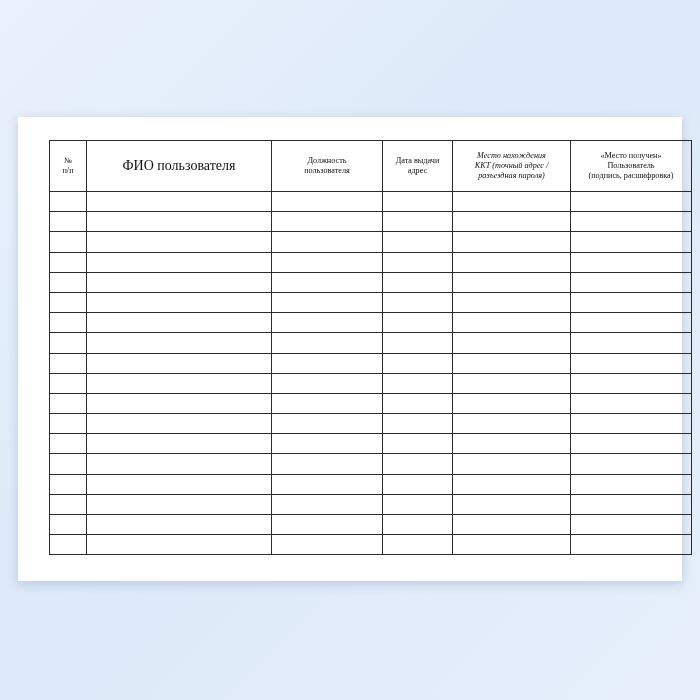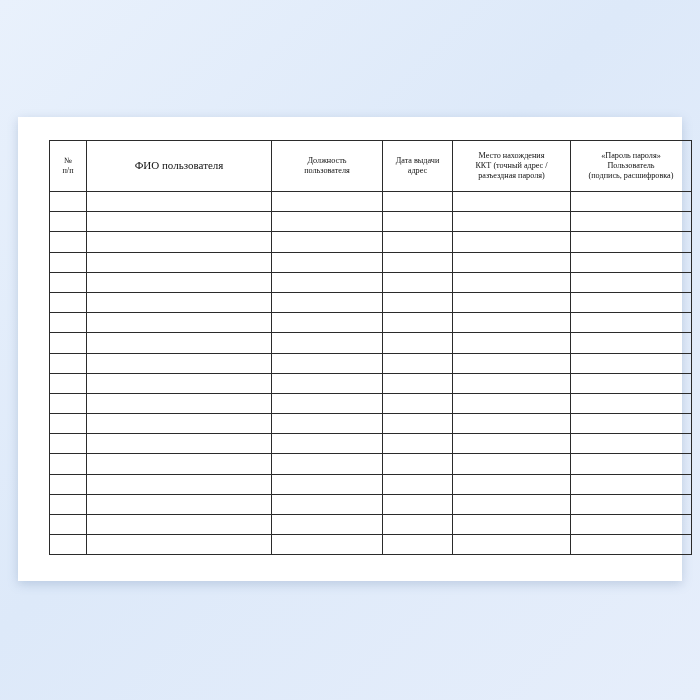--- a/index.html
+++ b/index.html
@@ -49,30 +49,30 @@
     font-weight: normal;
     font-size: 8.2px;
     line-height: 1.25;
     text-align: center;
     vertical-align: middle;
     height: 46px;
     color: #111;
     padding: 2px 3px;
   }
   table.register thead th.wide-name {
-    font-size: 11px;
+    font-size: 14px;
   }
   table.register tbody td {
     height: 19.2px;
   }
   .col-num { width: 30px; }
   .col-fio { width: 178px; }
   .col-pos { width: 104px; }
   .col-date { width: 63px; }
-  .col-place { width: 111px; }
+  .col-place { width: 111px; font-style: italic; }
   .col-pass { width: 114px; }
   .hdr-line { display: block; }
 </style>
 </head>
 <body>
 
 <div class="backdrop"></div>
 
 <div class="sheet">
   <div class="table-wrap">
@@ -93,21 +93,21 @@
           <th class="col-date">
             <span class="hdr-line">Дата выдачи</span>
             <span class="hdr-line">адрес</span>
           </th>
           <th class="col-place">
             <span class="hdr-line">Место нахождения</span>
             <span class="hdr-line">ККТ (точный адрес /</span>
             <span class="hdr-line">разъездная пароля)</span>
           </th>
           <th class="col-pass">
-            <span class="hdr-line">«Пароль пароля»</span>
+            <span class="hdr-line">«Место получен»</span>
             <span class="hdr-line">Пользователь</span>
             <span class="hdr-line">(подпись, расшифровка)</span>
           </th>
         </tr>
       </thead>
       <tbody id="table-body">
           <tr>
             <td class="col-num"></td>
             <td class="col-fio"></td>
             <td class="col-pos"></td>

